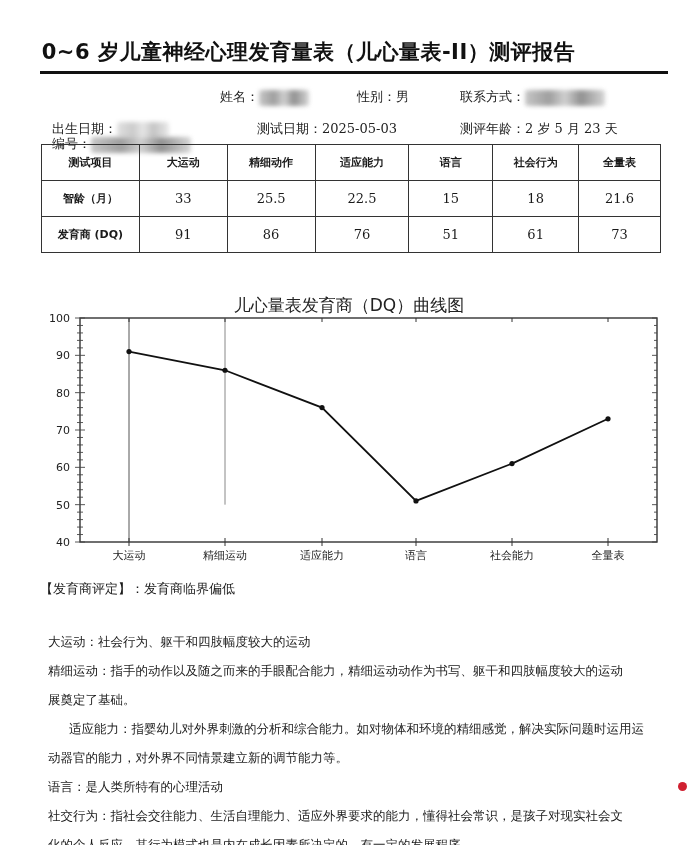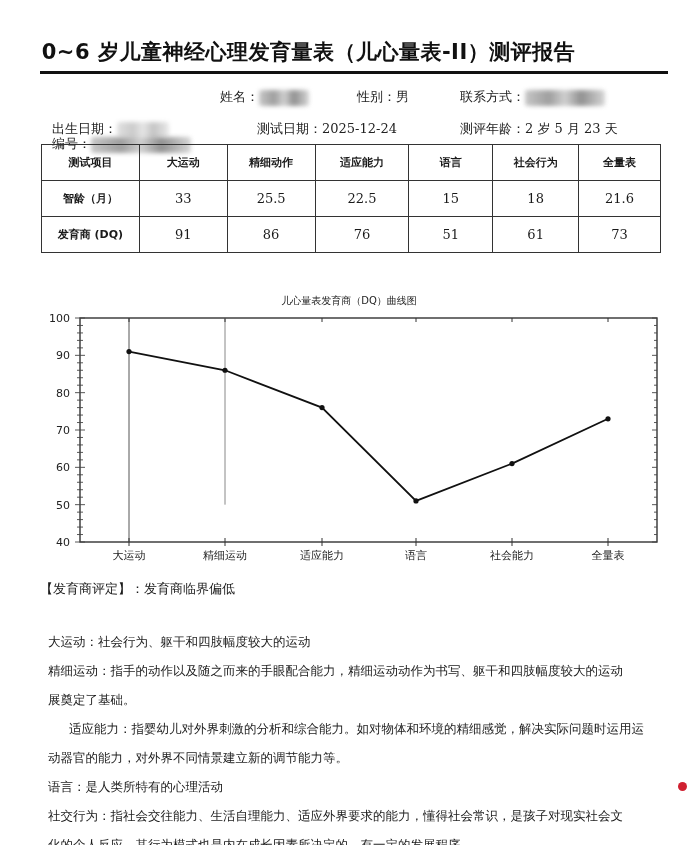--- a/index.html
+++ b/index.html
@@ -6,21 +6,21 @@
   body { width:698px; height:845px; position:relative; overflow:hidden; font-family:"DejaVu Serif", serif; color:#1a1a1a; }
   .abs { position:absolute; }
   .title { left:0; width:617px; top:38px; text-align:center; font-family:"DejaVu Sans", sans-serif; font-weight:bold; font-size:21px; letter-spacing:0.5px; color:#111; }
   .rule { left:40px; width:628px; top:71px; height:3px; background:#111; }
   .info { font-size:13px; color:#222; white-space:nowrap; }
   .blur { display:inline-block; height:16px; vertical-align:middle; border-radius:3px;
           background:linear-gradient(90deg,#bdbdbd,#8e8e8e 30%,#c8c8c8 50%,#7e7e7e 70%,#cfcfcf); filter:blur(2px); opacity:0.85; }
   table.scores { position:absolute; left:41px; top:144px; width:620px; border-collapse:collapse; font-size:13px; }
   table.scores td { border:1.5px solid #333; text-align:center; height:35px; padding:0; }
   table.scores td.hd { font-weight:bold; font-family:"DejaVu Sans", sans-serif; font-size:11px; }
-  .chart-title { left:0; width:698px; text-align:center; top:294px; font-family:"DejaVu Sans", sans-serif; font-size:10px; color:#222; }
+  .chart-title { left:0; width:698px; text-align:center; top:294px; font-family:"DejaVu Sans", sans-serif; font-size:17px; color:#222; }
   svg.chart { position:absolute; left:0; top:300px; }
   .rating { left:40px; top:580px; font-size:13px; }
   .rating b { font-family:"DejaVu Sans", sans-serif; font-weight:normal; }
   .desc { left:48px; width:620px; font-size:12.5px; line-height:29px; color:#1c1c1c; }
   .dot { left:678px; top:782px; width:9px; height:9px; border-radius:50%; background:#d02030; filter:blur(0.6px); }
 </style>
 </head>
 <body>
 
 <div class="abs title">0~6 岁儿童神经心理发育量表（儿心量表-II）测评报告</div>
@@ -36,21 +36,21 @@
   <span>性别：</span><span>男</span>
 </div>
 <div class="abs info" style="left:460px;top:88px;">
   <span>联系方式：</span><span class="blur" style="width:80px"></span>
 </div>
 
 <div class="abs info" style="left:52px;top:120px;">
   <span>出生日期：</span><span class="blur" style="width:52px;opacity:0.45"></span>
 </div>
 <div class="abs info" style="left:257px;top:120px;">
-  <span>测试日期：</span><span>2025-12-24</span>
+  <span>测试日期：</span><span>2025-05-03</span>
 </div>
 <div class="abs info" style="left:460px;top:120px;">
   <span>测评年龄：</span><span>2 岁 5 月 23 天</span>
 </div>
 
 <table class="scores">
   <colgroup>
     <col style="width:98px">
       <col style="width:88px">
       <col style="width:88px">

